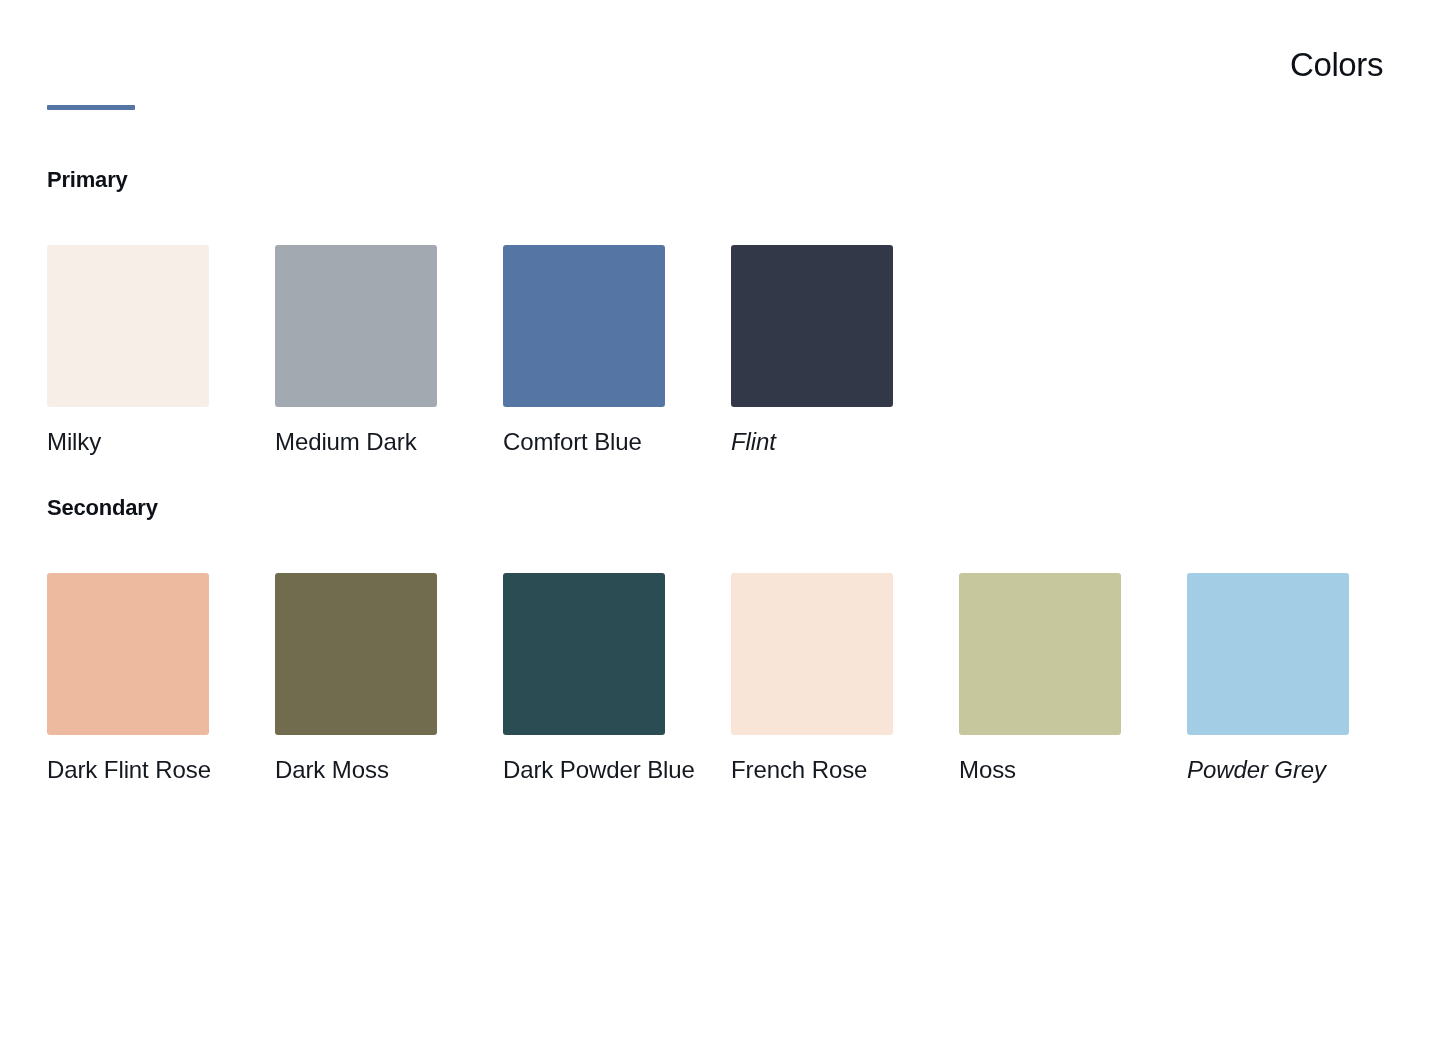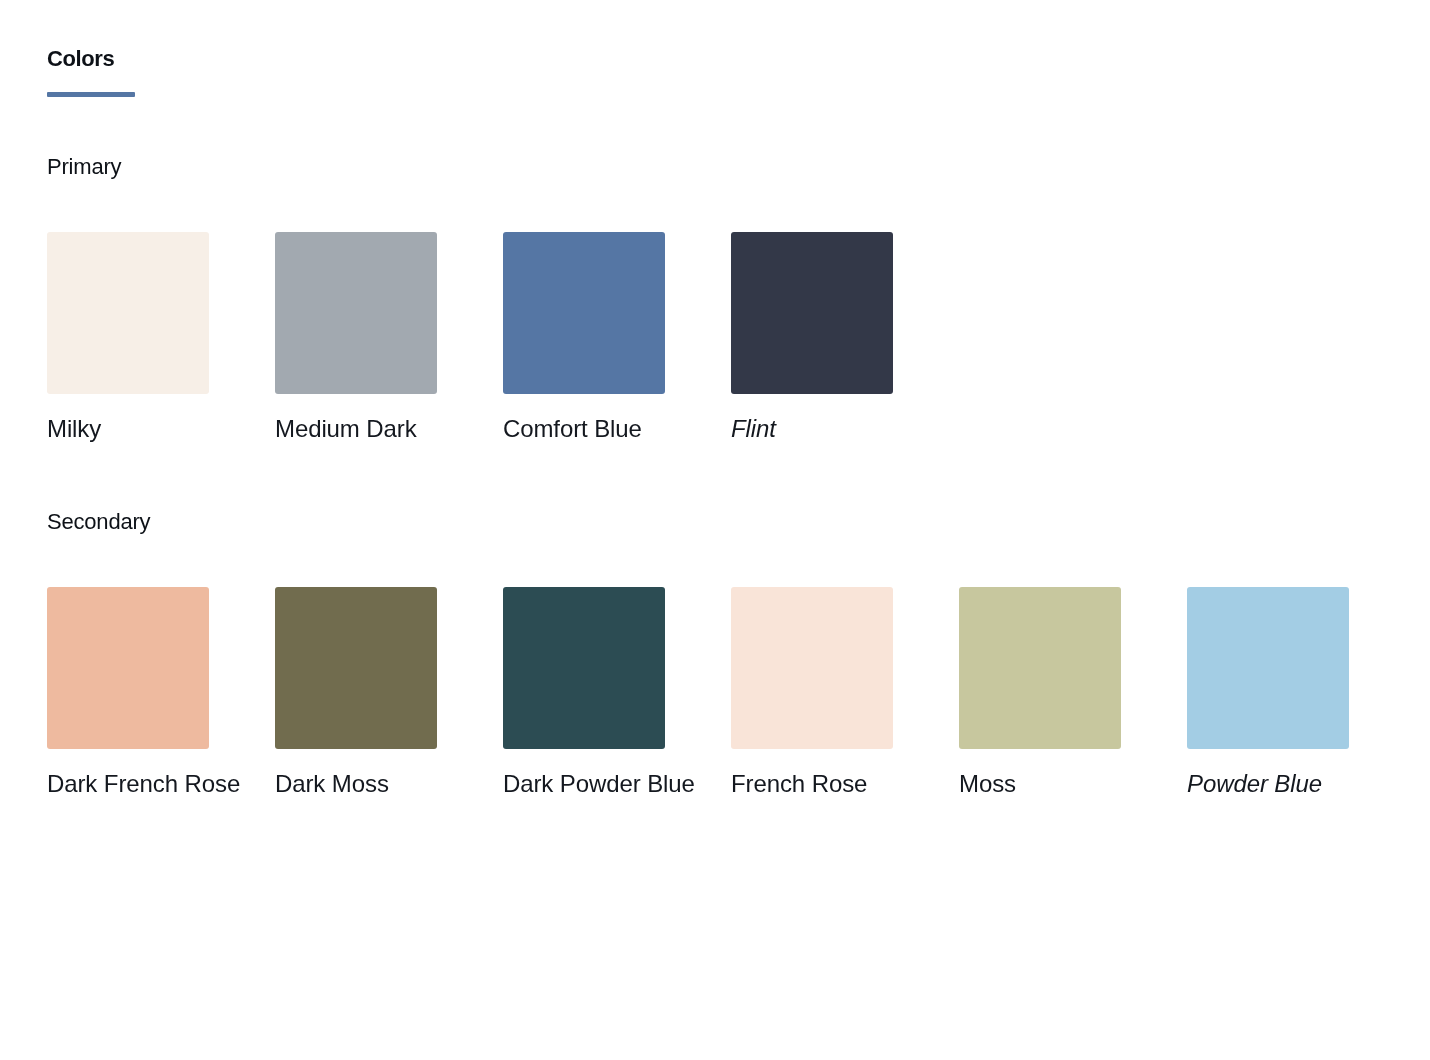--- a/index.html
+++ b/index.html
@@ -22,45 +22,46 @@
     height: 1060px;
     box-sizing: border-box;
     padding: 0 47px;
   }
 
   
   .page-title-block {
     padding-top: 46px;
   }
   .page-title {
-    font-size: 22px;
-    font-weight: 700;
+    font-size: 33px;
+    font-weight: 400;
     letter-spacing: -0.4px;
     line-height: 1.15;
     margin: 0;
     color: #0d1117;
+    text-align: right;
   }
   .title-rule {
     width: 88px;
     height: 5px;
     background: #5576a4;
     margin-top: 21px;
     border-radius: 1px;
   }
 
   
   .section {
     margin-top: 57px;
   }
   .section + .section {
-    margin-top: 65px;
+    margin-top: 38px;
   }
   .section-heading {
     font-size: 22px;
-    font-weight: 400;
+    font-weight: 700;
     letter-spacing: -0.2px;
     margin: 0 0 52px 0;
     color: #0d1117;
   }
 
   
   .swatch-row {
     display: flex;
     flex-wrap: nowrap;
   }
@@ -125,21 +126,21 @@
 
     </div>
   </div>
 
   <div class="section">
     <h2 class="section-heading">Secondary</h2>
     <div class="swatch-row">
 
       <div class="swatch-item">
         <div class="swatch-chip" style="background-color: rgb(238, 186, 159);"></div>
-        <div class="swatch-label">Dark French Rose</div>
+        <div class="swatch-label">Dark Flint Rose</div>
       </div>
 
       <div class="swatch-item">
         <div class="swatch-chip" style="background-color: rgb(113, 108, 78);"></div>
         <div class="swatch-label">Dark Moss</div>
       </div>
 
       <div class="swatch-item">
         <div class="swatch-chip" style="background-color: rgb(44, 76, 83);"></div>
         <div class="swatch-label">Dark Powder Blue</div>
@@ -150,19 +151,19 @@
         <div class="swatch-label">French Rose</div>
       </div>
 
       <div class="swatch-item">
         <div class="swatch-chip" style="background-color: rgb(199, 199, 158);"></div>
         <div class="swatch-label">Moss</div>
       </div>
 
       <div class="swatch-item">
         <div class="swatch-chip" style="background-color: rgb(163, 205, 228);"></div>
-        <div class="swatch-label">Powder Blue</div>
+        <div class="swatch-label">Powder Grey</div>
       </div>
 
     </div>
   </div>
 
 </div>
 
 </body></html>

